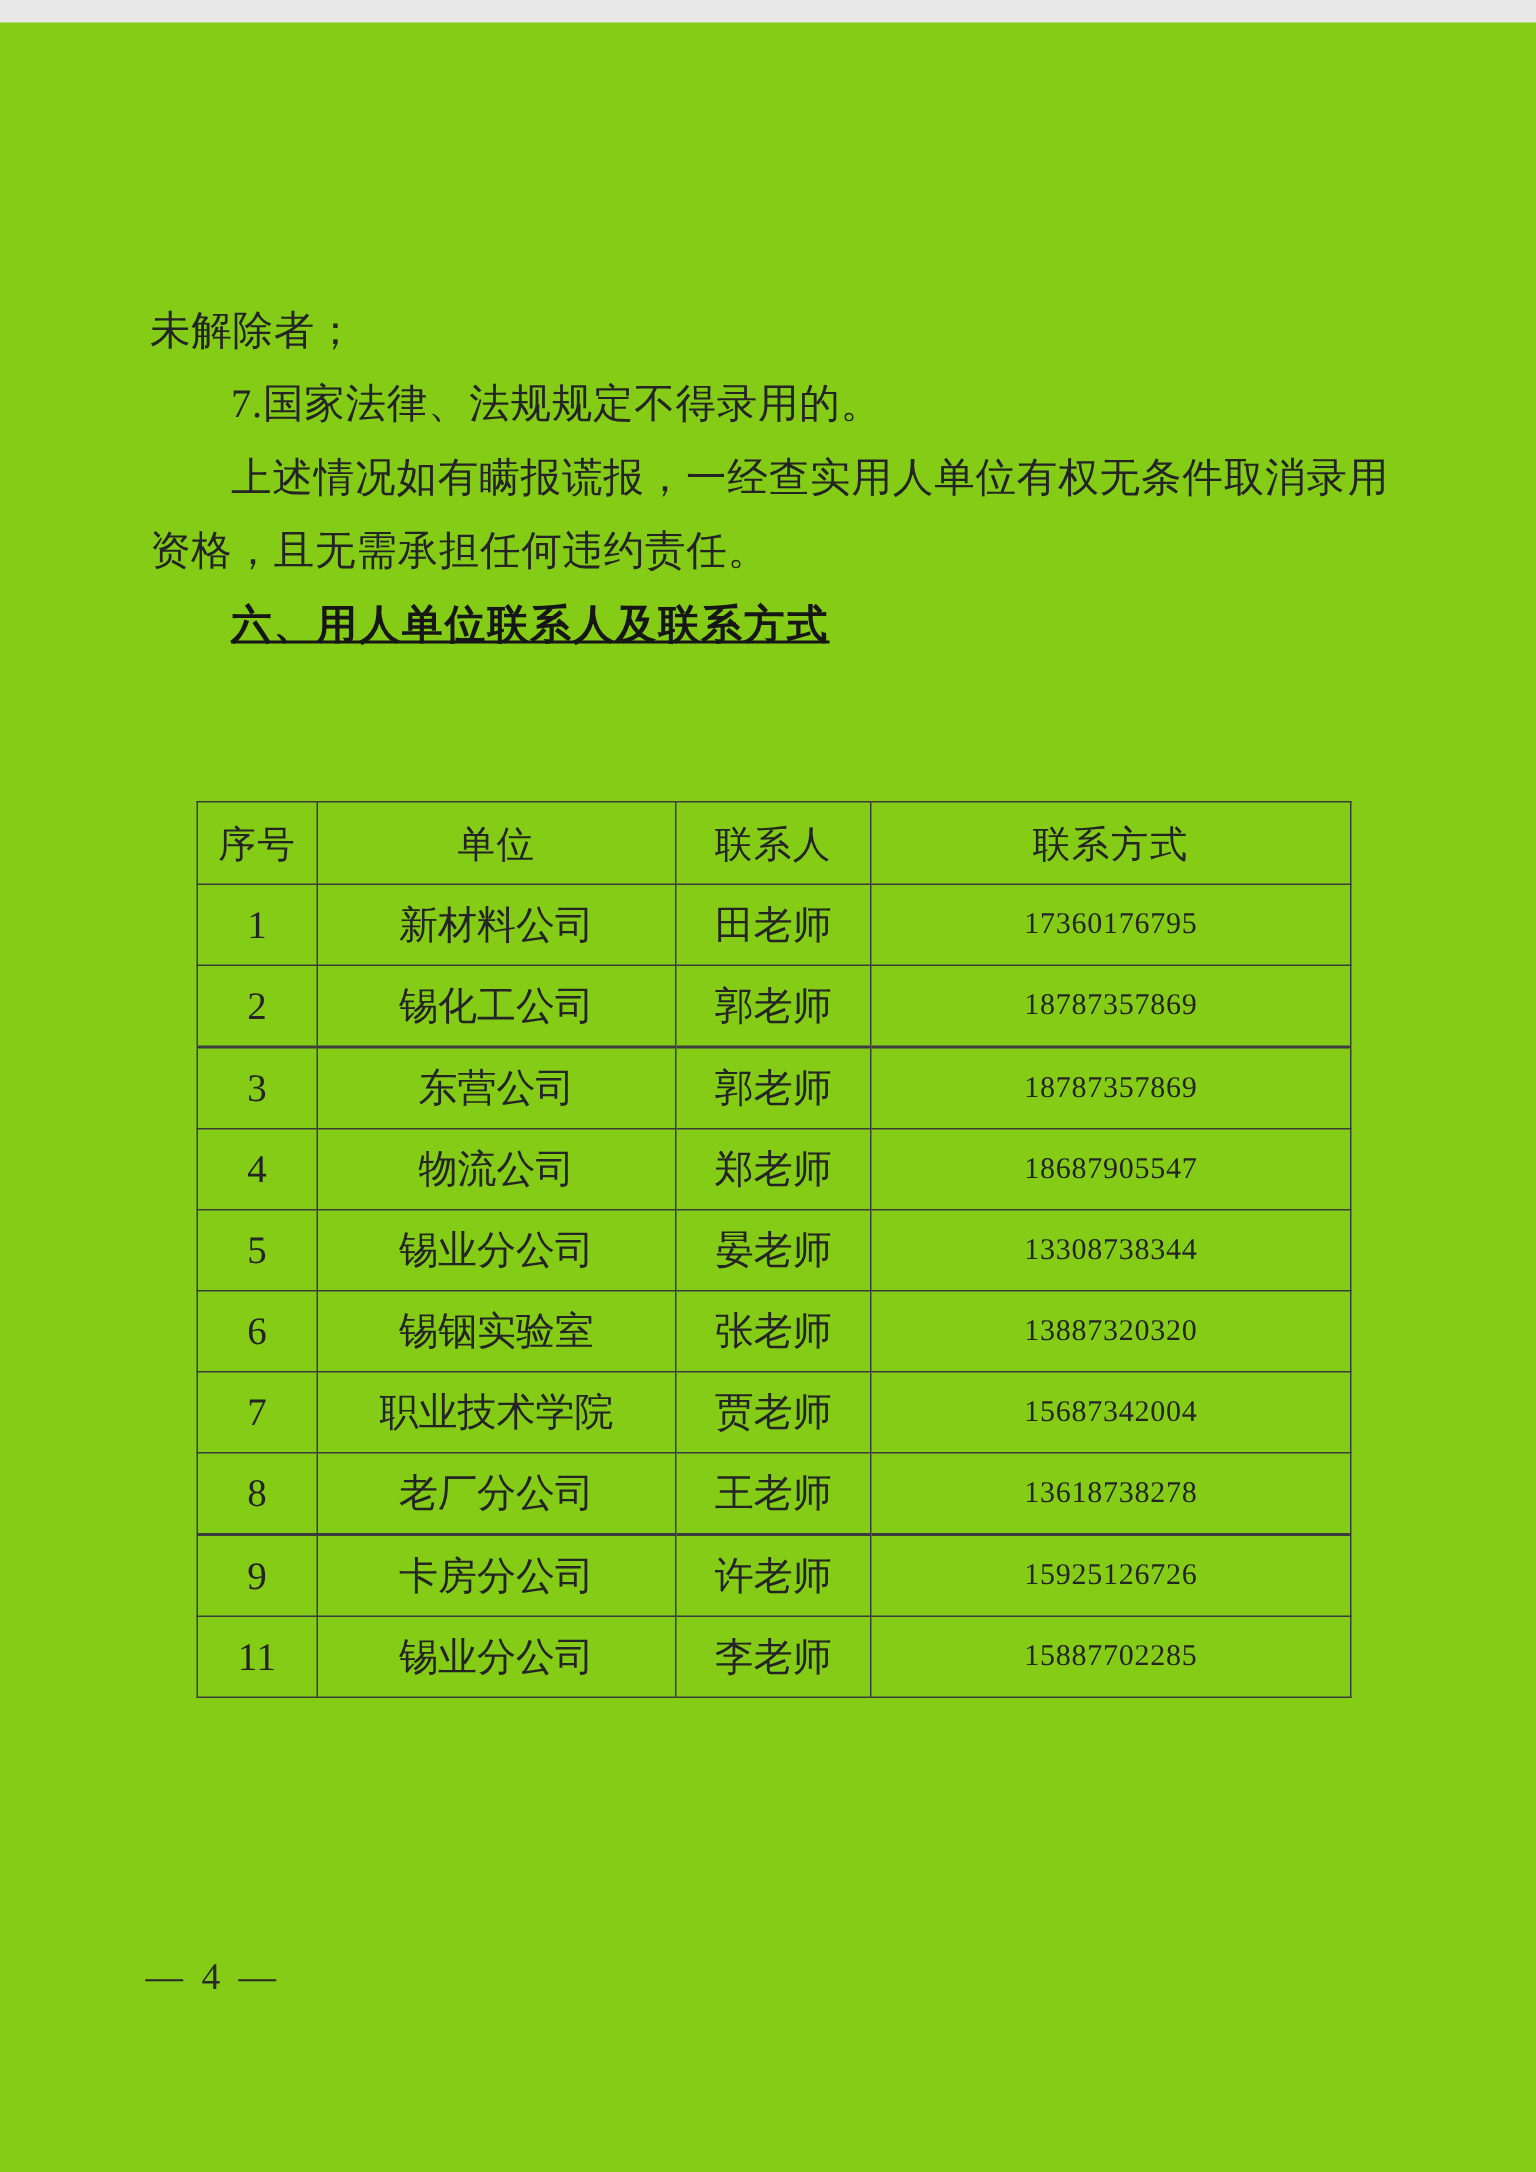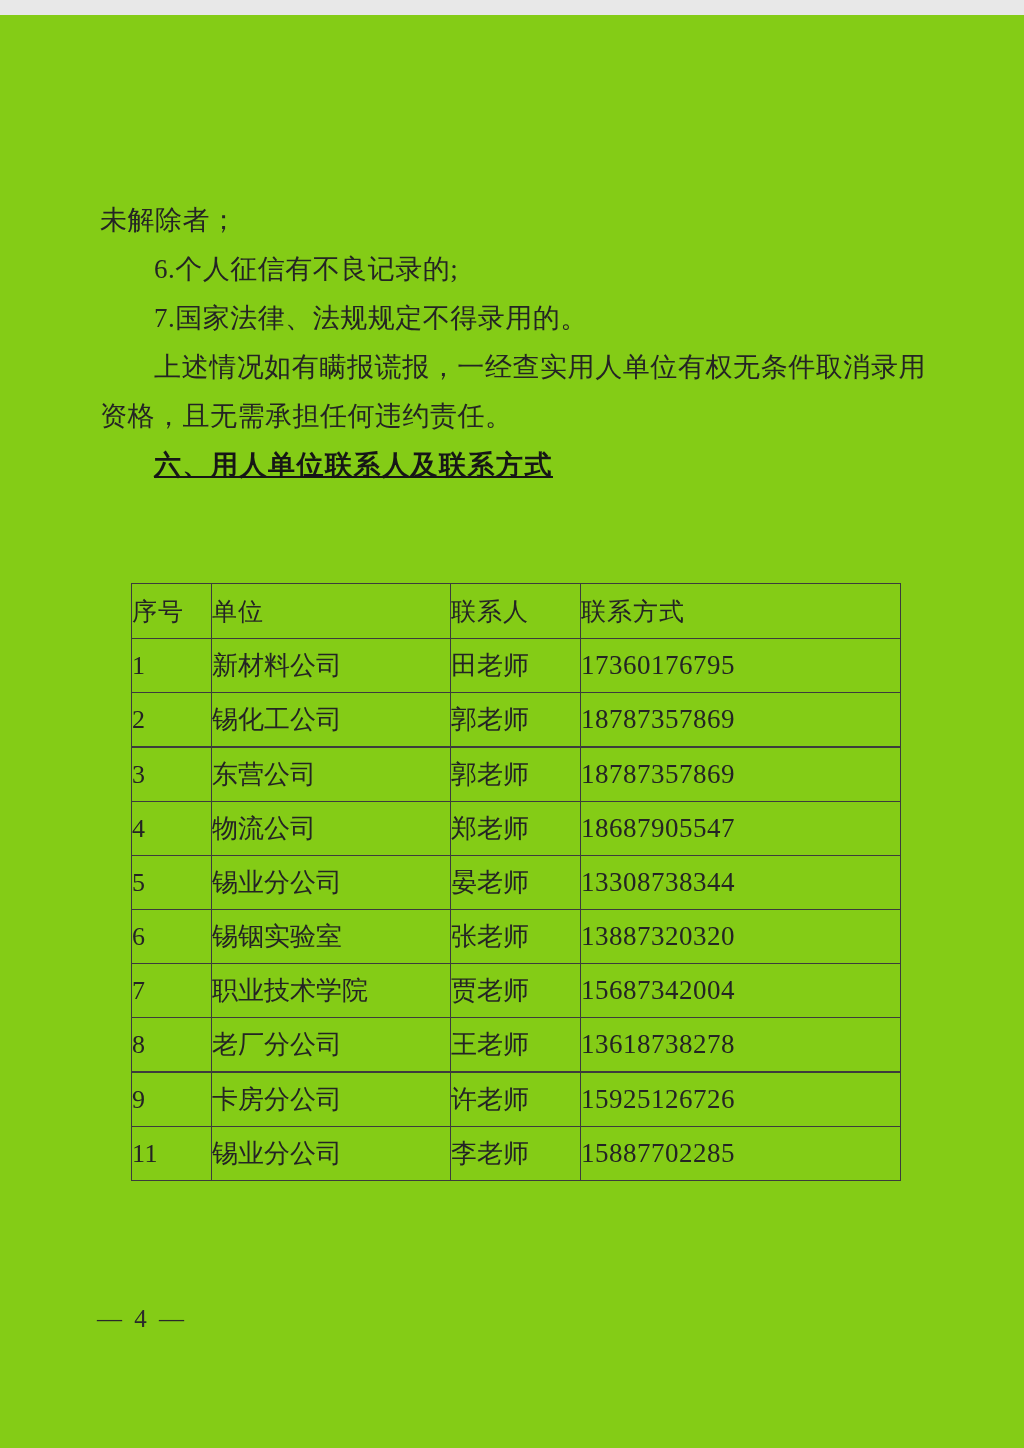--- a/index.html
+++ b/index.html
@@ -44,59 +44,58 @@
     table-layout: fixed;
     width: 769px;
     margin: 93px 0 0 31px;
   }
   .contacts col.c-no    { width: 80px; }
   .contacts col.c-unit  { width: 239px; }
   .contacts col.c-name  { width: 130px; }
   .contacts col.c-phone { width: 320px; }
   .contacts th, .contacts td {
     border: 1px solid #3c3c3c;
-    text-align: left;
+    text-align: center;
     vertical-align: middle;
     padding: 0;
     font-weight: normal;
     color: #242424;
   }
   .contacts th {
     height: 54px;
     font-size: 25px;
     letter-spacing: 1px;
   }
   .contacts td {
     height: 53px;
     font-size: 26px;
   }
   .contacts td.num, .contacts td.phone {
     font-family: "Liberation Serif", "DejaVu Serif", serif;
     letter-spacing: 0.5px;
   }
-  .contacts td.phone { font-size: 27px; }
+  .contacts td.phone { font-size: 20px; }
   .contacts tr.thick-bottom th,
   .contacts tr.thick-bottom td { border-bottom-width: 2px; }
   .page-number {
     position: absolute;
     top: 1290px;
     left: 97px;
     font-size: 25px;
     letter-spacing: 3px;
     color: #2a2a2a;
     white-space: nowrap;
   }
 </style>
 </head>
 <body>
 
 <div class="page">
   <div class="content">
     <p class="body-text">未解除者；</p>
-    <p class="body-text indent">6.个人征信有不良记录的;</p>
     <p class="body-text indent">7.国家法律、法规规定不得录用的。</p>
     <p class="body-text indent justify">上述情况如有瞒报谎报，一经查实用人单位有权无条件取消录用资格，且无需承担任何违约责任。</p>
     <h2 class="section-heading">六、用人单位联系人及联系方式</h2>
 
     <table class="contacts">
       <colgroup>
         <col class="c-no">
           <col class="c-unit">
           <col class="c-name">
           <col class="c-phone">

